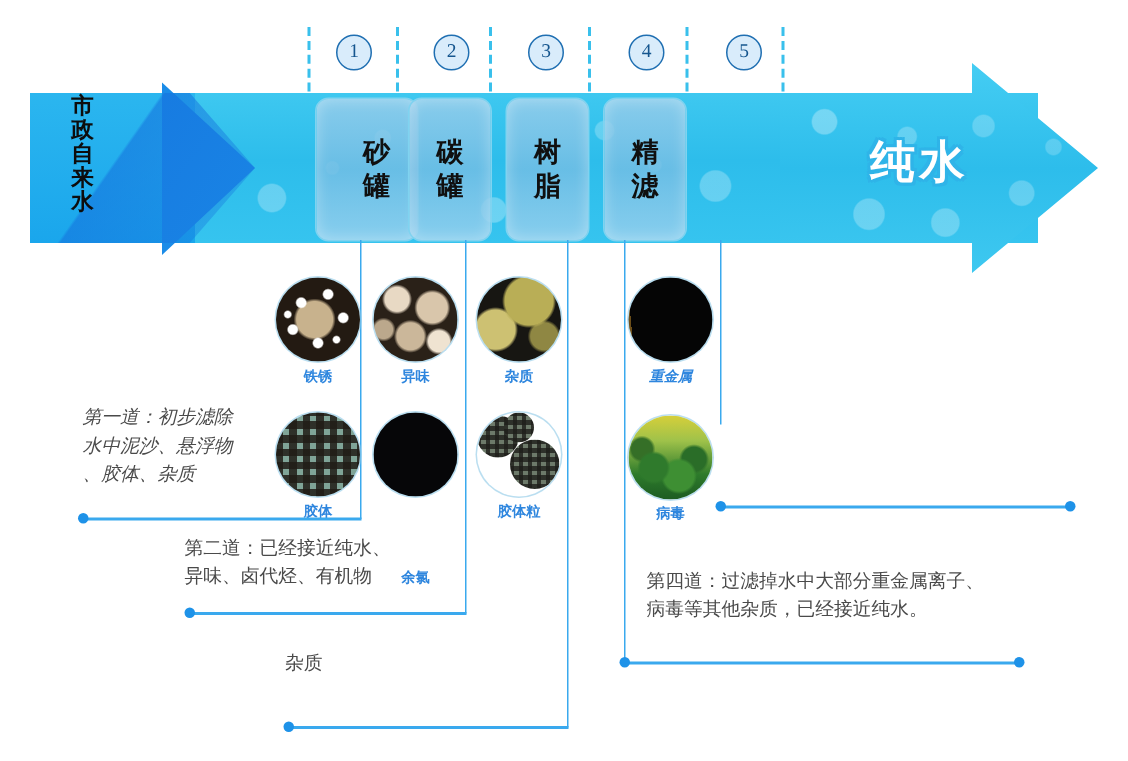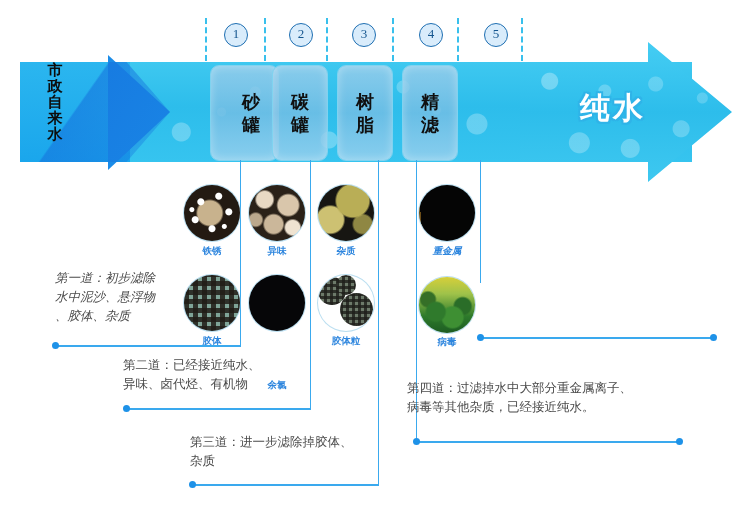--- a/index.html
+++ b/index.html
@@ -284,31 +284,30 @@
   <div class="dot" style="left:52px;top:342px;"></div>
 
   <div class="note" style="left:123px;top:355px;width:210px;">
     <div>第二道：已经接近纯水、</div>
     <div>异味、卤代烃、有机物</div>
   </div>
   <div class="lead h" style="left:126px;top:408px;width:185px;"></div>
   <div class="dot" style="left:123px;top:405px;"></div>
 
   <div class="note" style="left:190px;top:432px;width:215px;">
-    <div>第三道：进一步滤除掉胶体、</div>
     <div>杂质</div>
   </div>
   <div class="lead h" style="left:192px;top:484px;width:187px;"></div>
   <div class="dot" style="left:189px;top:481px;"></div>
 
   <div class="lead h" style="left:480px;top:337px;width:234px;"></div>
   <div class="dot" style="left:477px;top:334px;"></div>
   <div class="dot" style="left:710px;top:334px;"></div>
 
-  <div class="note" style="left:407px;top:378px;width:300px;">
+  <div class="note" style="left:431px;top:378px;width:300px;font-family:Liberation Serif, serif;">
     <div>第四道：过滤掉水中大部分重金属离子、</div>
     <div>病毒等其他杂质，已经接近纯水。</div>
   </div>
   <div class="lead h" style="left:416px;top:441px;width:264px;"></div>
   <div class="dot" style="left:413px;top:438px;"></div>
   <div class="dot" style="left:676px;top:438px;"></div>
 
 </div>
 
 </body></html>

